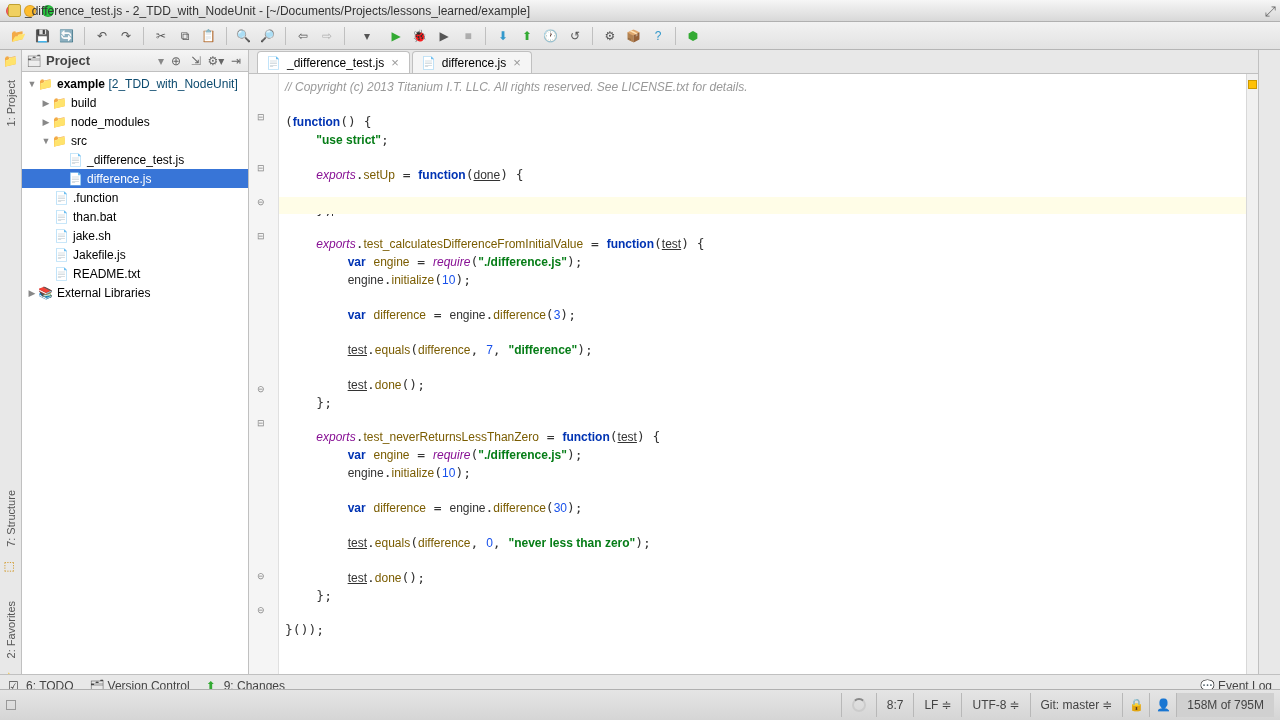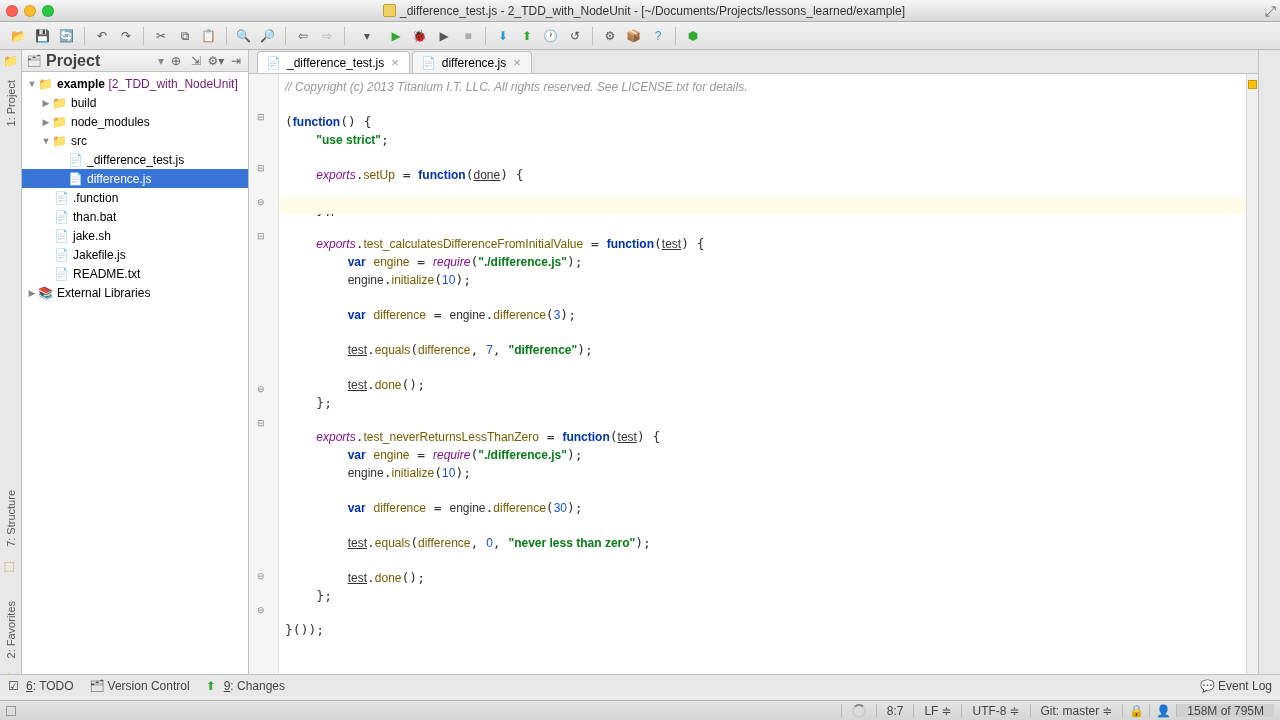--- a/index.html
+++ b/index.html
@@ -3,39 +3,39 @@
 <meta charset="utf-8">
 <style>
 * { margin: 0; padding: 0; box-sizing: border-box; font-family: "Lucida Grande", Arial, sans-serif; font-size: 12px; }
 body { width: 1280px; height: 720px; background: #ededed; overflow: hidden; position: relative; }
 
 
 .titlebar { height: 22px; background: linear-gradient(#f6f6f6,#d8d8d8); border-bottom: 1px solid #b0b0b0; display: flex; align-items: center; padding: 0 6px; position: relative; }
 .traffic { display: flex; gap: 6px; }
 .dot { width: 12px; height: 12px; border-radius: 50%; border: 1px solid rgba(0,0,0,0.15); }
 .dot.r{background:#ff5f57}.dot.y{background:#ffbd2e}.dot.g{background:#28c940}
-.title-txt { position:absolute; left:8px; right:0; text-align:center; color:#333; font-size:13px; pointer-events:none; }
+.title-txt { position:absolute; left:8px; right:0; color:#333; font-size:13px; pointer-events:none; }
 .title-icon{display:inline-block;width:13px;height:13px;background:#f0d060;border:1px solid #c0a030;border-radius:2px;vertical-align:-2px;margin-right:4px;}
 .expand{position:absolute;right:4px;top:3px;color:#666;font-size:14px;}
 
 
 .toolbar { height: 28px; background: linear-gradient(#f2f2f2,#e2e2e2); border-bottom:1px solid #b5b5b5; display:flex; align-items:center; padding:0 8px; gap:2px;}
 .tb-btn{width:22px;height:22px;display:flex;align-items:center;justify-content:center;color:#555;border-radius:3px;}
 .tb-sep{width:1px;height:18px;background:#c0c0c0;margin:0 4px;}
 
 
 .main { position:absolute; top:50px; bottom:24px; left:0; right:0; display:flex; }
 .left-rails{width:22px;background:#e8e8e8;border-right:1px solid #c0c0c0;display:flex;flex-direction:column;align-items:center;padding-top:4px;gap:6px;}
 .right-rails{width:22px;background:#e8e8e8;border-left:1px solid #c0c0c0;}
 .rail-lbl{writing-mode:vertical-lr;transform:rotate(180deg);font-size:11px;color:#555;padding:6px 0;}
 .rail-ic{width:14px;height:14px;}
 
 .project-panel{width:227px;background:#fff;border-right:1px solid #c0c0c0;display:flex;flex-direction:column;}
 .pp-header{height:22px;background:linear-gradient(#f5f5f5,#e8e8e8);border-bottom:1px solid #c0c0c0;display:flex;align-items:center;padding:0 4px;gap:4px;}
-.pp-title{flex:1;font-weight:bold;color:#444;font-size:16px;}
+.pp-title{flex:1;font-weight:bold;color:#444;font-size:13px;}
 .pp-ic{width:16px;height:16px;display:flex;align-items:center;justify-content:center;color:#666;}
 .tree{flex:1;overflow:auto;padding:2px 0;font-size:12px;}
 .tree-row{display:flex;align-items:center;height:19px;padding-left:4px;white-space:nowrap;cursor:default;}
 .tree-row.sel{background:#3875d7;color:#fff;}
 .tw{width:12px;color:#888;font-size:9px;text-align:center;}
 .fic{width:16px;height:14px;display:inline-flex;align-items:center;justify-content:center;margin-right:3px;}
 .folder{color:#c9a94e;}
 .file-js{color:#f0d060;}
 .file-txt{color:#888;}
 
@@ -61,21 +61,21 @@
 .err-stripe{width:12px;background:#f0f0f0;border-left:1px solid #d8d8d8;position:relative;}
 .err-mark{position:absolute;top:6px;right:1px;width:9px;height:9px;background:#ffc107;border:1px solid #cc9900;}
 
 
 .bottom-tools{height:22px;background:#e8e8e8;border-top:1px solid #c0c0c0;display:flex;align-items:center;padding:0 8px;gap:16px;}
 .bt-btn{display:flex;align-items:center;gap:4px;color:#444;font-size:12px;}
 .bt-btn .ic{width:14px;height:14px;}
 .bt-right{margin-left:auto;}
 
 
-.status{position:absolute;bottom:0;left:0;right:0;height:20px;background:linear-gradient(#e5e5e5,#d5d5d5);border-top:1px solid #b0b0b0;display:flex;align-items:center;padding:3px 6px;font-size:11px;color:#444;}
+.status{position:absolute;bottom:0;left:0;right:0;height:31px;background:linear-gradient(#e5e5e5,#d5d5d5);border-top:1px solid #b0b0b0;display:flex;align-items:center;padding:3px 6px;font-size:11px;color:#444;}
 .status .sp{flex:1;}
 .status .seg{padding:0 10px;border-left:1px solid #b8b8b8;height:100%;display:flex;align-items:center;gap:3px;}
 .status .seg:first-of-type{border-left:none;}
 .spinner{width:14px;height:14px;border:2px solid #ccc;border-top-color:#888;border-radius:50%;}
 .lock-ic,.man-ic{width:14px;height:14px;color:#777;}
 
 .tree-scroll{height:12px;background:#eee;border-top:1px solid #ddd;}
 
 u.key{text-decoration:underline;}
 </style>
@@ -146,21 +146,21 @@
     <div class="pp-header">
       <span class="pp-ic">🗂</span>
       <span class="pp-title">Project</span>
       <span style="color:#888">▾</span>
       <span class="pp-ic">⊕</span>
       <span class="pp-ic">⇲</span>
       <span class="pp-ic">⚙▾</span>
       <span class="pp-ic">⇥</span>
     </div>
     <div class="tree">
-      <div class="tree-row"><span class="tw">▼</span><span class="fic folder">📁</span><b>example</b>&nbsp;<span style="color:#701a75">[2_TDD_with_NodeUnit]</span></div>
+      <div class="tree-row"><span class="tw">▼</span><span class="fic folder">📁</span><b>example</b>&nbsp;<span style="color:#0c4a6e">[2_TDD_with_NodeUnit]</span></div>
       <div class="tree-row" style="padding-left:18px">
           <span class="tw">▶</span>
           <span class="fic folder">📁</span>
           <span>build</span>
         </div>
       <div class="tree-row" style="padding-left:18px">
           <span class="tw">▶</span>
           <span class="fic folder">📁</span>
           <span>node_modules</span>
         </div>

